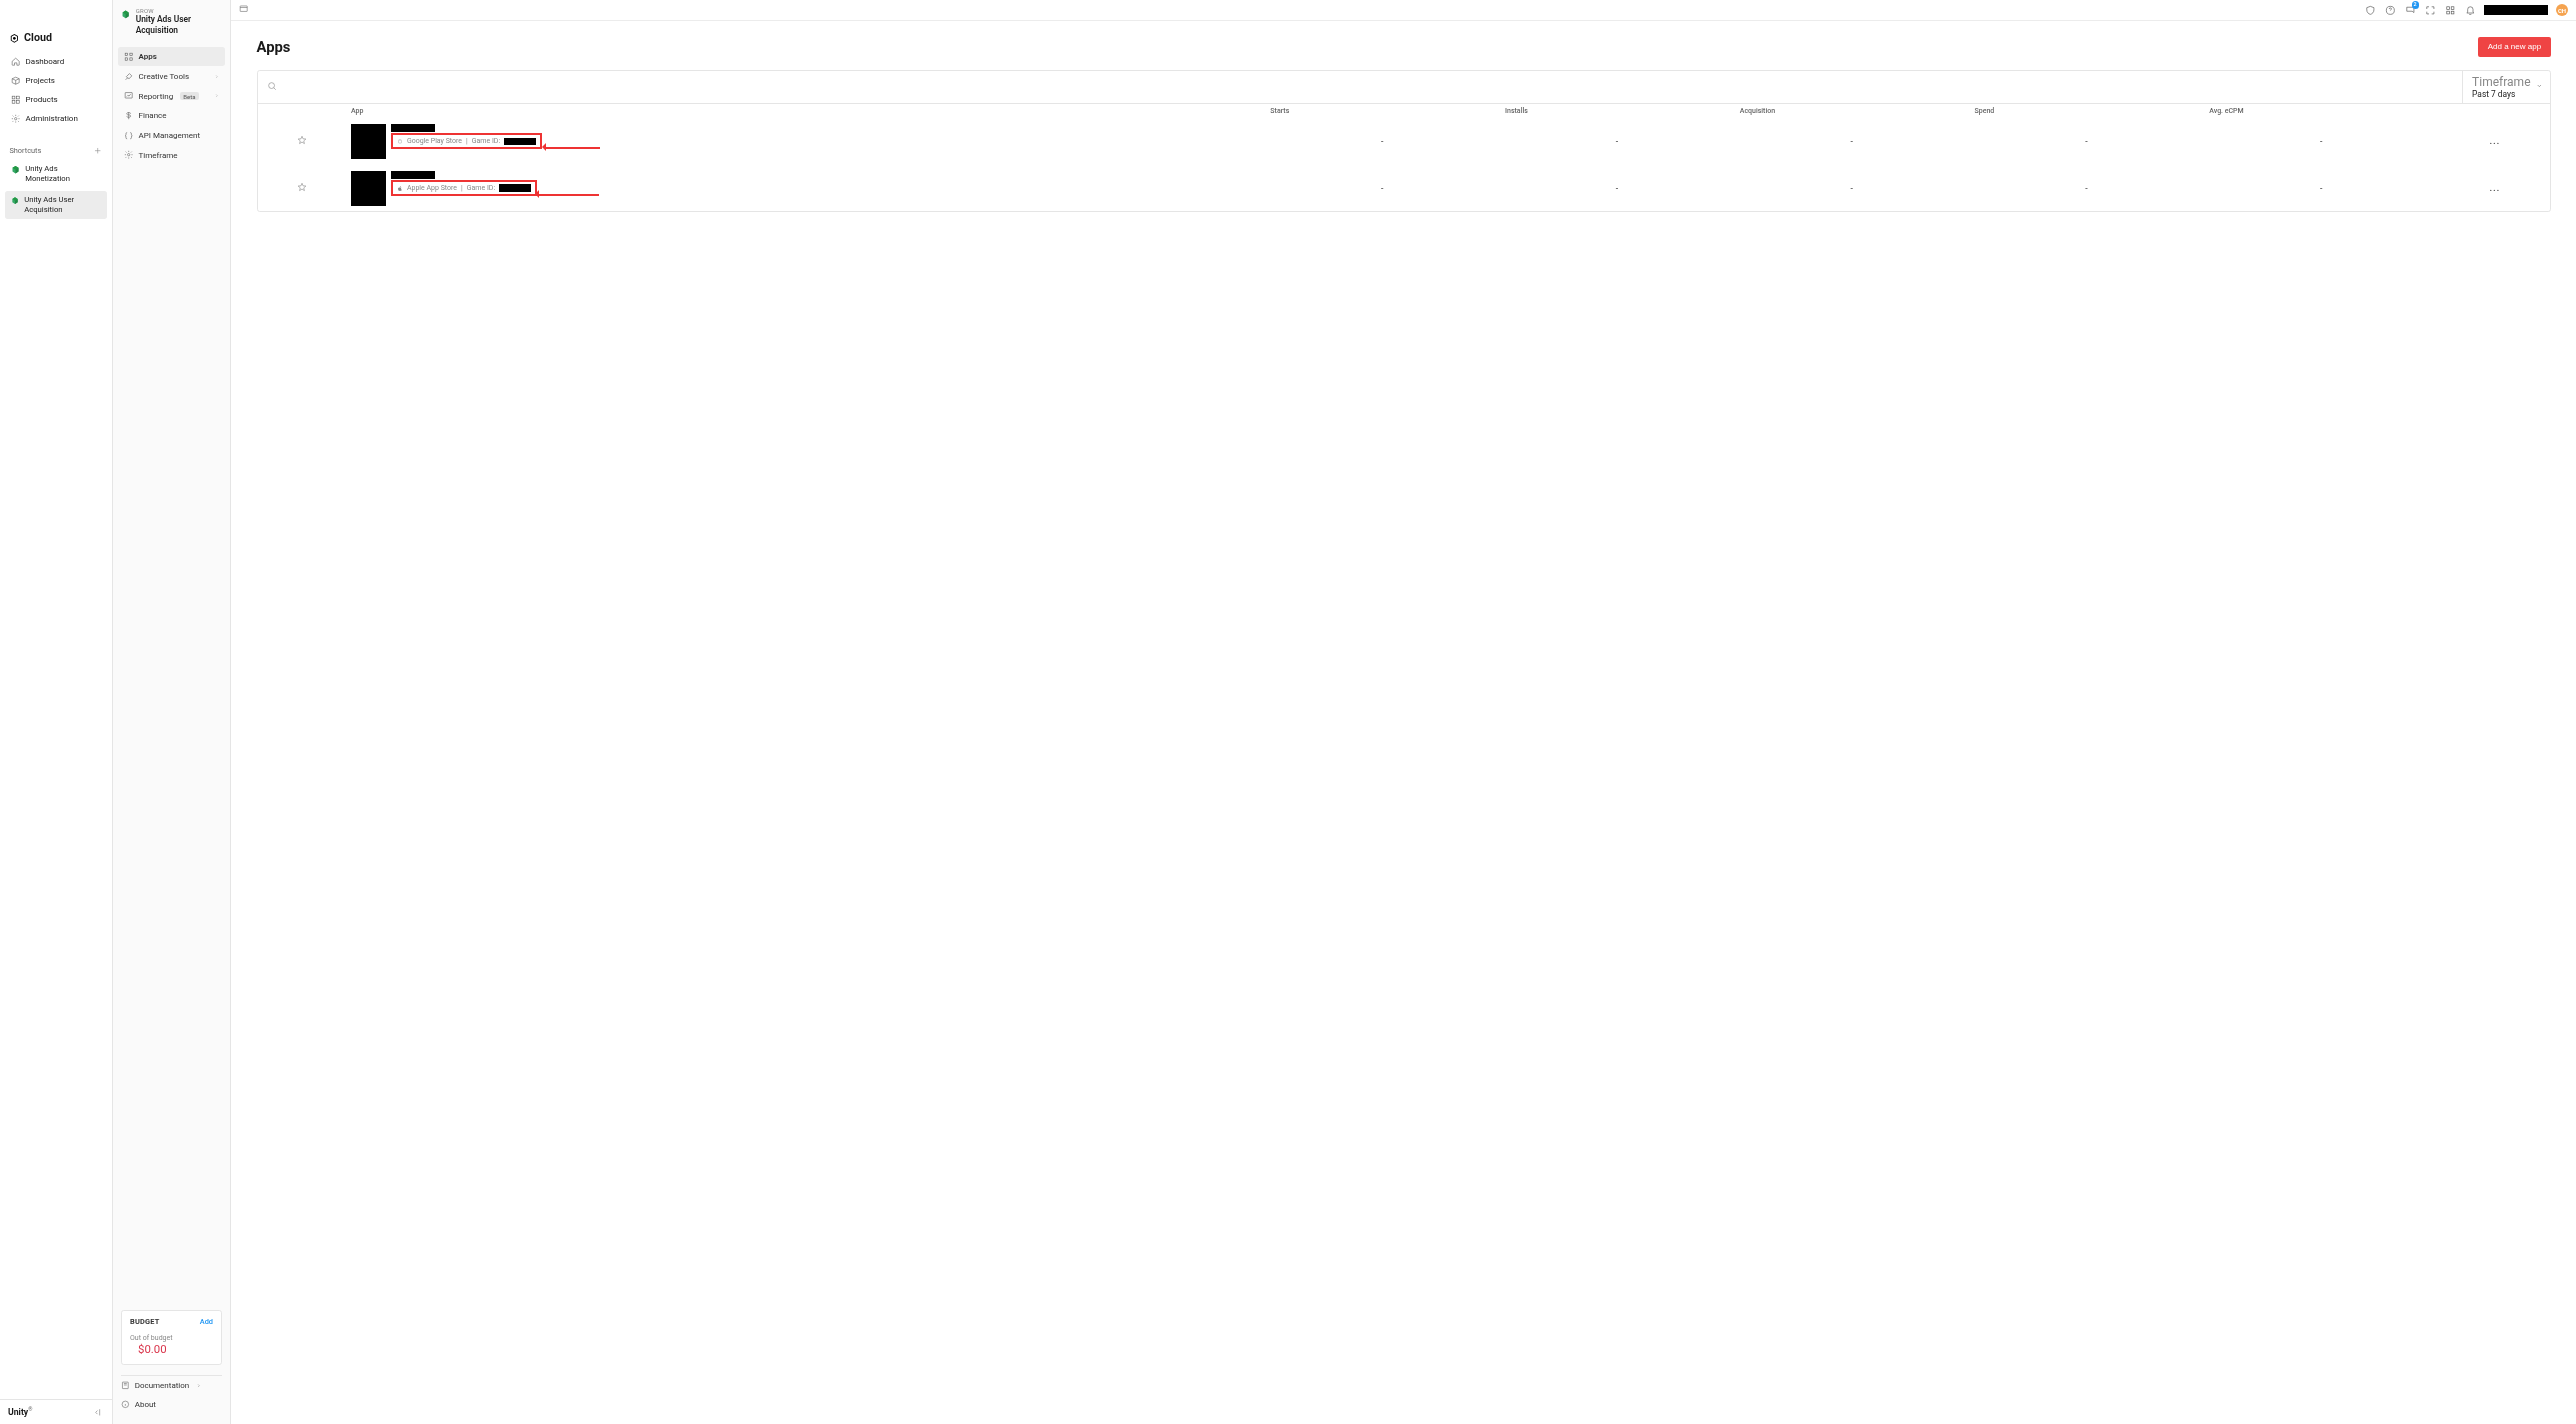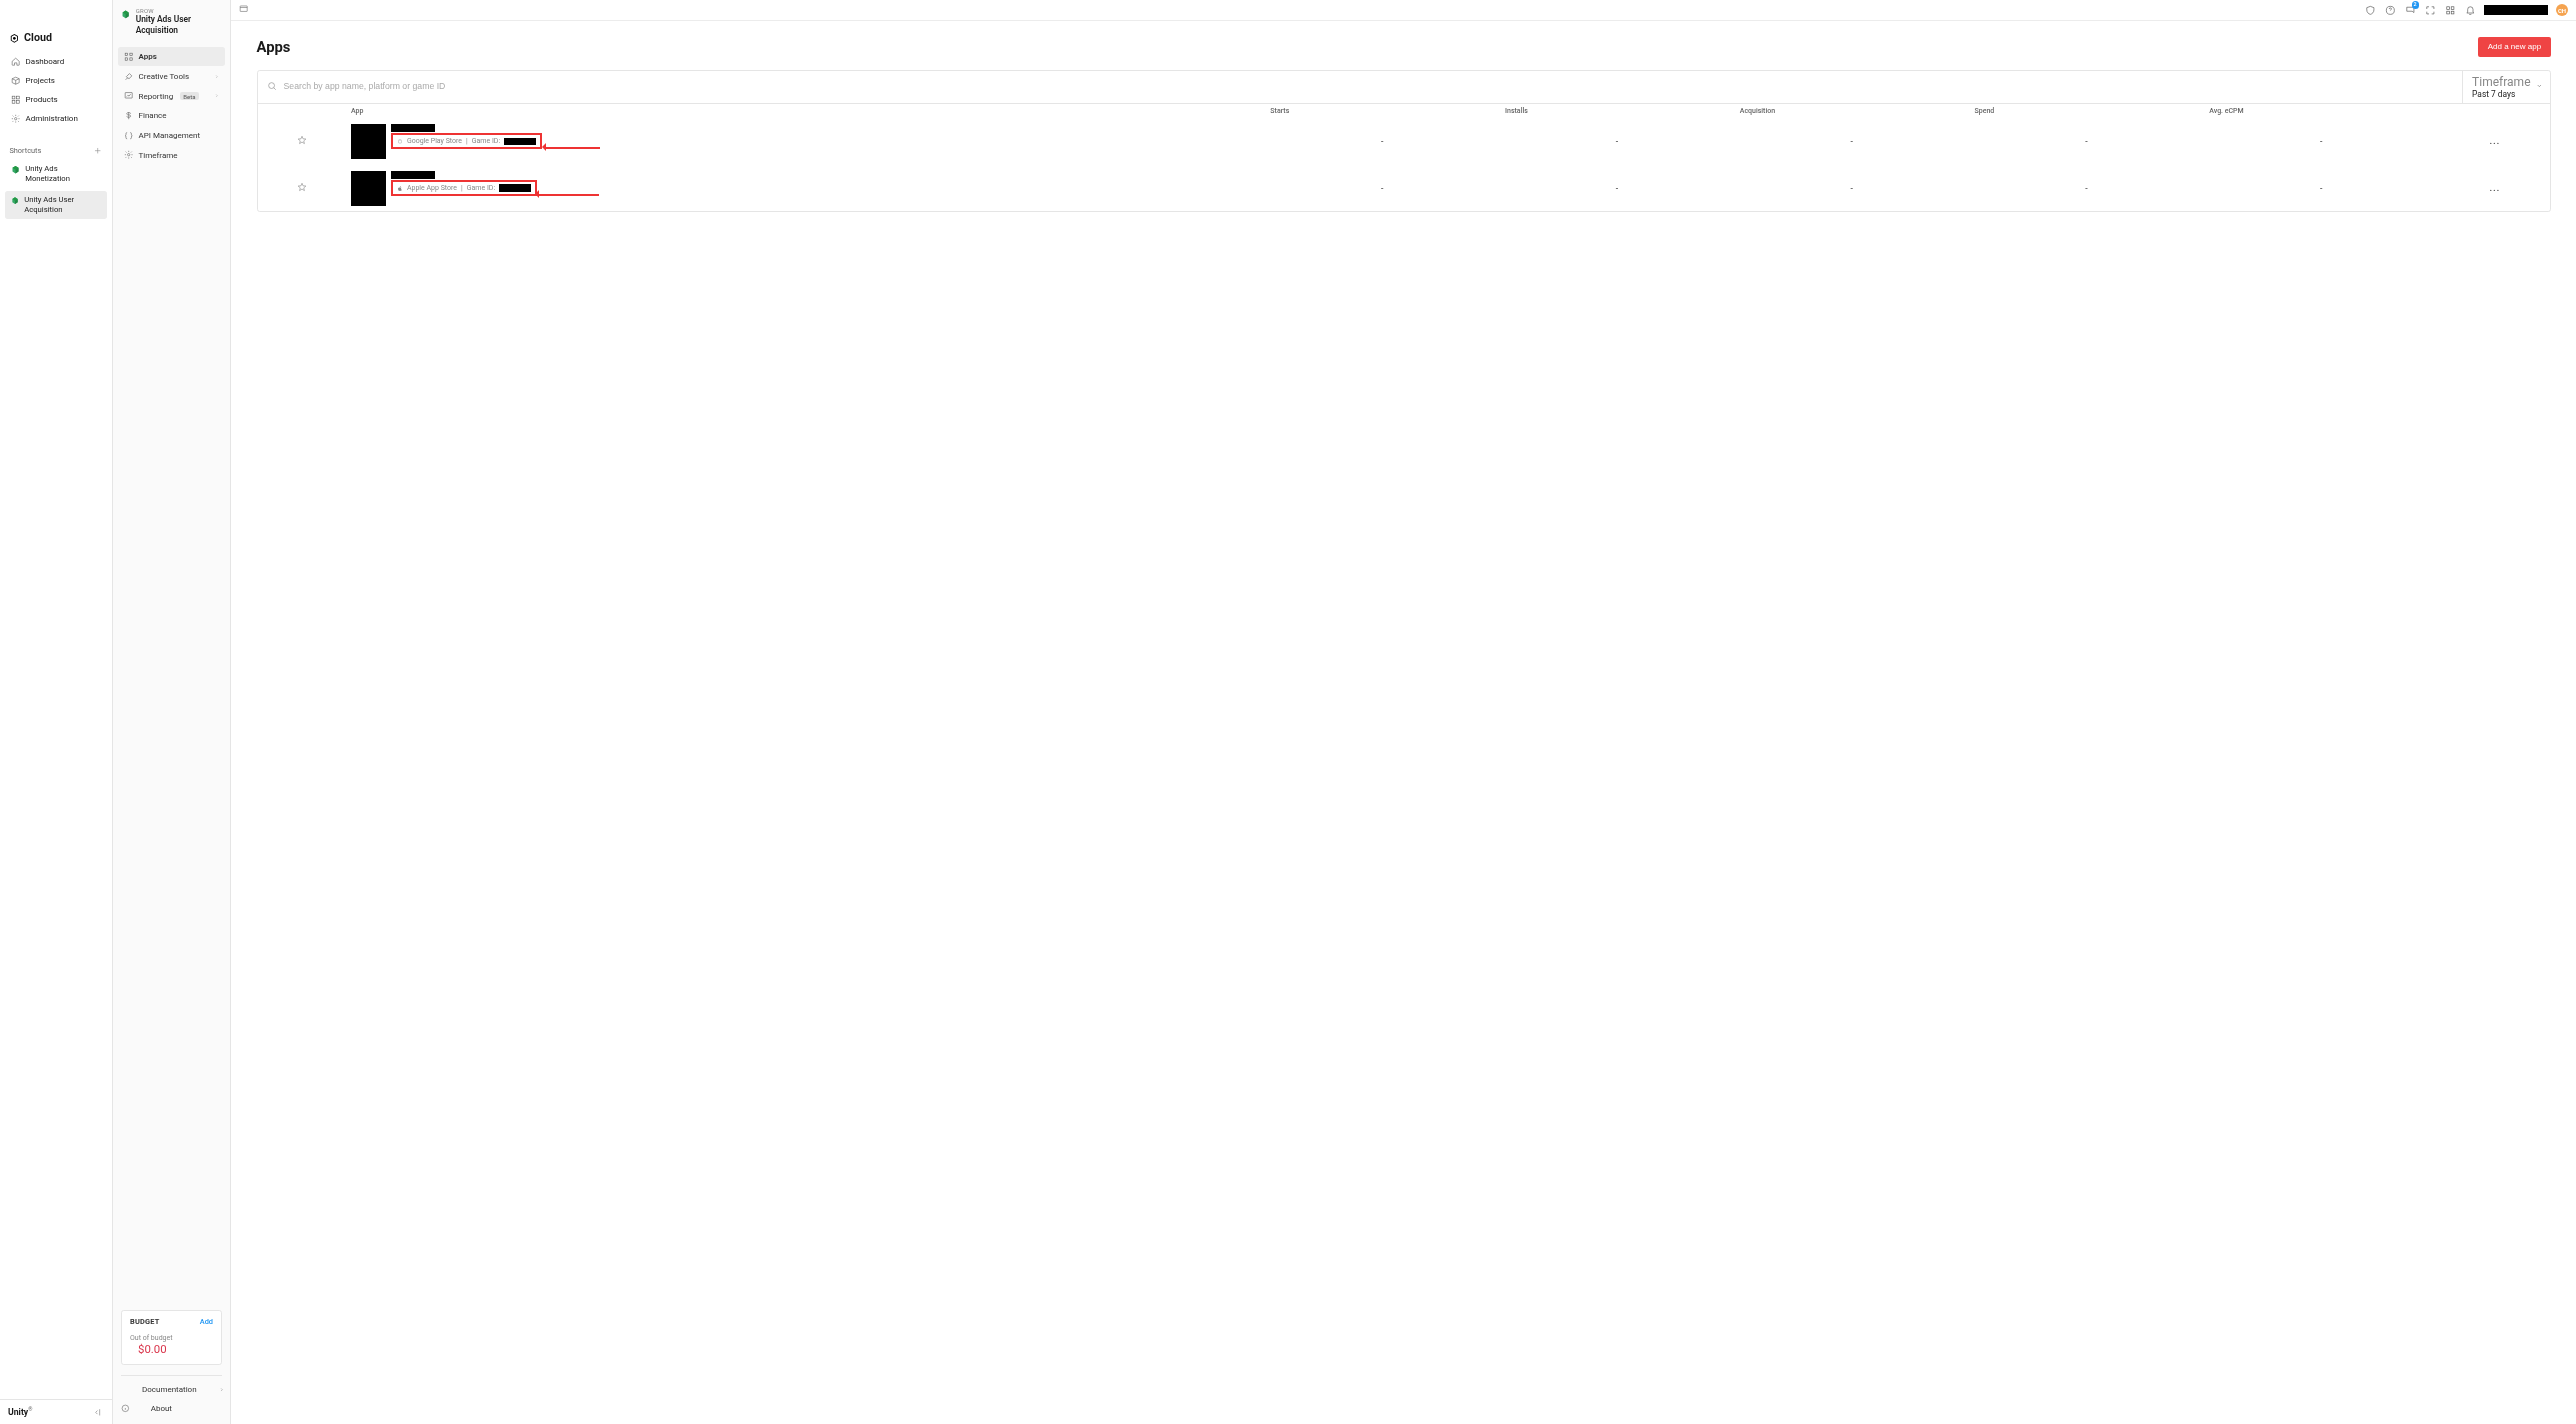--- a/index.html
+++ b/index.html
@@ -40,21 +40,21 @@
   .mid-nav-item .chev { margin-left:auto; }
   .mid-nav-item .chev svg { width:5.4px; height:5.4px; stroke:#888; }
   .mid-spacer { flex:1; }
   .budget-card { margin:5.4px 8px; border:0.7px solid #e5e5e5; border-radius:2.7px; padding:6.7px 8px 8px 8px; background:#fff; }
   .budget-card-head { display:flex; justify-content:space-between; align-items:baseline; margin-bottom:8px;}
   .budget-card-head .title { font-size:7.4px; font-weight:700; color:#333; letter-spacing:.03em; }
   .budget-card-head .add { font-size:7.4px; color:#2196F3; cursor:pointer; font-weight:500;}
   .budget-card .status { font-size:7px; color:#888; }
   .budget-card .amount { font-size:11.4px; font-weight:400; color:#d9344a;margin-left:8px; }
   .mid-footer { border-top:0.7px solid #e5e5e5; margin:4px 8px 0 8px; padding:5.4px 0 6.7px 0; display:flex; flex-direction:column; gap:1.3px;}
-  .mid-footer-item { display:flex; align-items:center; height:17.4px; gap:21px; font-size:8px; color:#333; cursor:pointer; }
+  .mid-footer-item { display:flex; align-items:flex-start; height:17.4px; gap:5px; font-size:8px; color:#333; cursor:pointer; }
   .mid-footer-item svg { width:8.7px; height:8.7px; stroke:#555; fill:none; stroke-width:1.5; }
   .mid-footer-item .chev { margin-left:1.3px; }
 
   
   .main { flex:1; display:flex; flex-direction:column; min-width:0; }
   .top-bar { height:21px; border-bottom:0.7px solid #ececec; display:flex; align-items:center; padding:0 8px; }
   .top-bar .left svg { width:9.4px; height:9.4px; stroke:#666; fill:none; stroke-width:1.5; }
   .top-bar .right { margin-left:auto; display:flex; align-items:center; gap:8px; }
   .top-icon { position:relative; width:12px; height:12px; display:flex; align-items:center; justify-content:center; cursor:pointer;}
   .top-icon svg { width:10.7px; height:10.7px; stroke:#555; fill:none; stroke-width:1.5; }
@@ -324,21 +324,20 @@
         <button class="primary-btn">Add a new app</button>
       </div>
 
       <div class="table-card">
         <div class="filter-row">
           <div class="search-wrap">
             <svg viewBox="0 0 24 24">
                 <circle cx="11" cy="11" r="7"></circle>
                 <path d="M21 21l-5-5"></path>
               </svg>
-            <input type="text" placeholder="Search by app name, platform or game ID" style="">
           </div>
           <div class="tf-wrap">
             <span class="lbl">Timeframe</span>
             <span class="val">Past 7 days</span>
             <span class="tf-chev"><svg viewBox="0 0 24 24">
                   <path d="M6 9l6 6 6-6"></path>
                 </svg></span>
           </div>
         </div>
 

